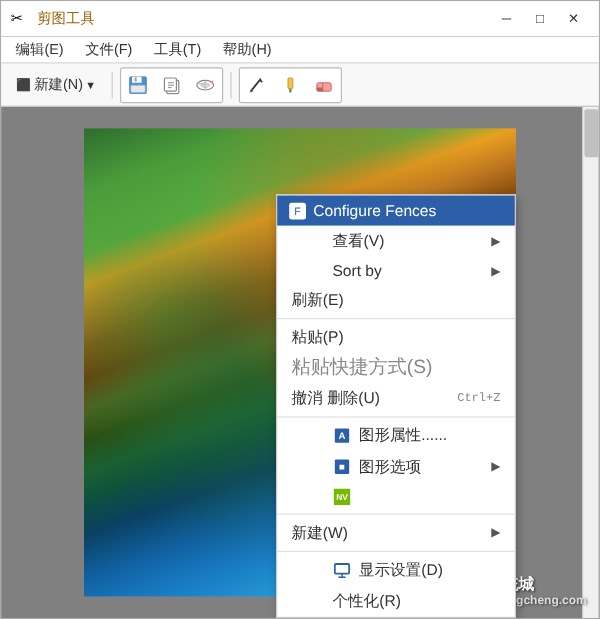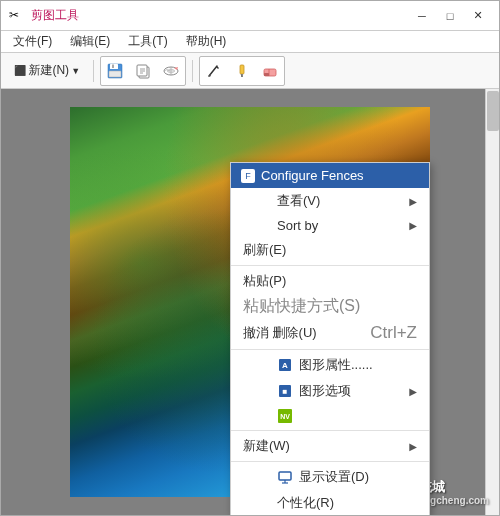--- a/index.html
+++ b/index.html
@@ -38,21 +38,21 @@
       gap: 6px;
     }
 
     .title-icon {
       width: 16px;
       height: 16px;
     }
 
     .title-text {
       font-size: 12px;
-      color: #be185d;
+      color: #a16207;
     }
 
     .title-controls {
       display: flex;
       gap: 2px;
     }
 
     .title-btn {
       width: 26px;
       height: 20px;
@@ -223,21 +223,22 @@
     .ctx-item-icon {
       width: 16px;
       height: 16px;
       display: flex;
       align-items: center;
       justify-content: center;
     }
 
     .ctx-item .shortcut {
       color: #888;
-      font-size: 17px;
+      font-size: 10px;
+      font-family: Liberation Mono, monospace;
     }
 
     .ctx-separator {
       height: 1px;
       background: #e0e0e0;
       margin: 2px 0;
     }
 
     .ctx-section-label {
       padding: 2px 12px;
@@ -328,22 +329,22 @@
       <span class="title-text">剪图工具</span>
     </div>
     <div class="title-controls">
       <button class="title-btn">─</button>
       <button class="title-btn">□</button>
       <button class="title-btn close">✕</button>
     </div>
   </div>
 
   <div class="menu-bar">
+    <span class="menu-item">编辑(E)</span>
     <span class="menu-item">文件(F)</span>
-    <span class="menu-item">编辑(E)</span>
     <span class="menu-item">工具(T)</span>
     <span class="menu-item">帮助(H)</span>
   </div>
 
   <div class="toolbar">
     <div class="toolbar-new-btn">
       <span style="font-size:10px;">⬛</span>
       <span>新建(N)</span>
       <span style="font-size:9px;">▼</span>
     </div>

